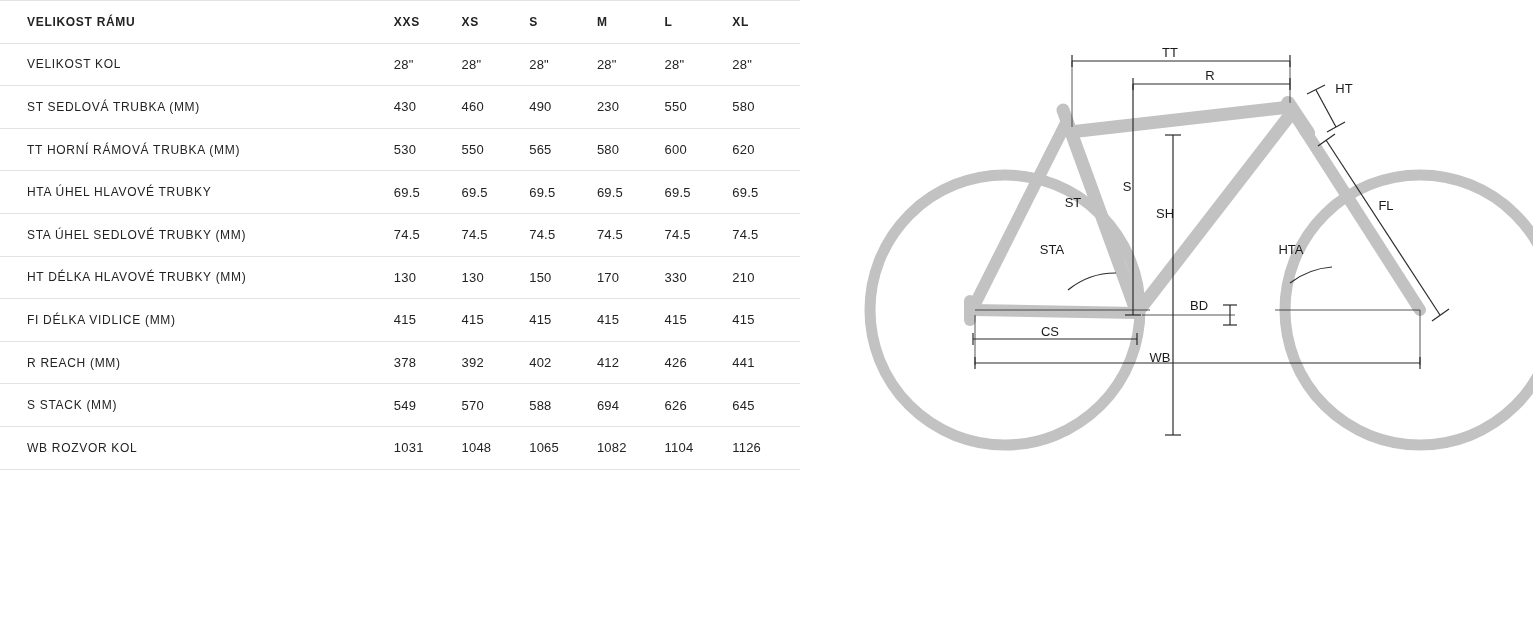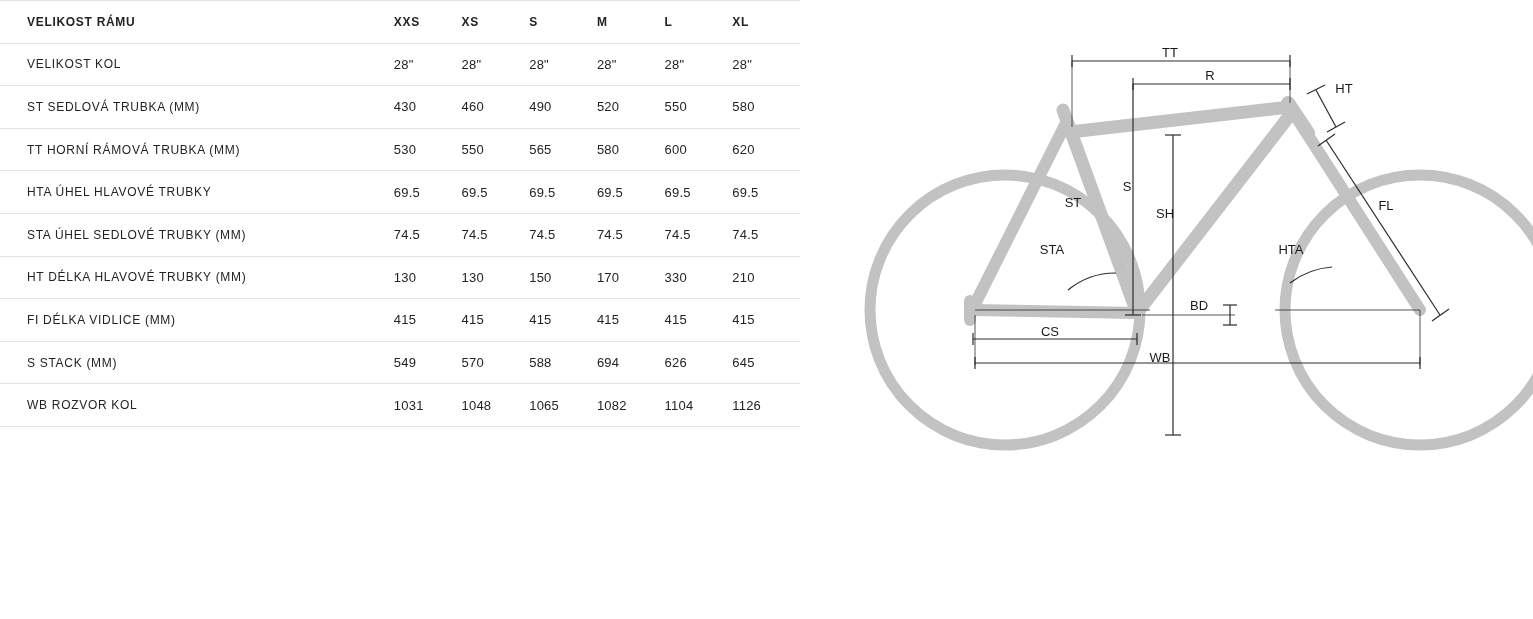--- a/index.html
+++ b/index.html
@@ -100,21 +100,21 @@
         <td class="val">28"</td>
         <td class="val">28"</td>
         <td class="val">28"</td>
         <td class="val">28"</td>
       </tr>
       <tr>
         <td class="label">ST SEDLOVÁ TRUBKA (MM)</td>
         <td class="val">430</td>
         <td class="val">460</td>
         <td class="val">490</td>
-        <td class="val">520</td>
+        <td class="val">230</td>
         <td class="val">550</td>
         <td class="val">580</td>
       </tr>
       <tr>
         <td class="label">TT HORNÍ RÁMOVÁ TRUBKA (MM)</td>
         <td class="val">530</td>
         <td class="val">550</td>
         <td class="val">565</td>
         <td class="val">580</td>
         <td class="val">600</td>
@@ -148,20 +148,29 @@
         <td class="val">210</td>
       </tr>
       <tr>
         <td class="label">FI DÉLKA VIDLICE (MM)</td>
         <td class="val">415</td>
         <td class="val">415</td>
         <td class="val">415</td>
         <td class="val">415</td>
         <td class="val">415</td>
         <td class="val">415</td>
+      </tr>
+      <tr>
+        <td class="label">R REACH (MM)</td>
+        <td class="val">378</td>
+        <td class="val">392</td>
+        <td class="val">402</td>
+        <td class="val">412</td>
+        <td class="val">426</td>
+        <td class="val">441</td>
       </tr>
       <tr>
         <td class="label">S STACK (MM)</td>
         <td class="val">549</td>
         <td class="val">570</td>
         <td class="val">588</td>
         <td class="val">694</td>
         <td class="val">626</td>
         <td class="val">645</td>
       </tr>

